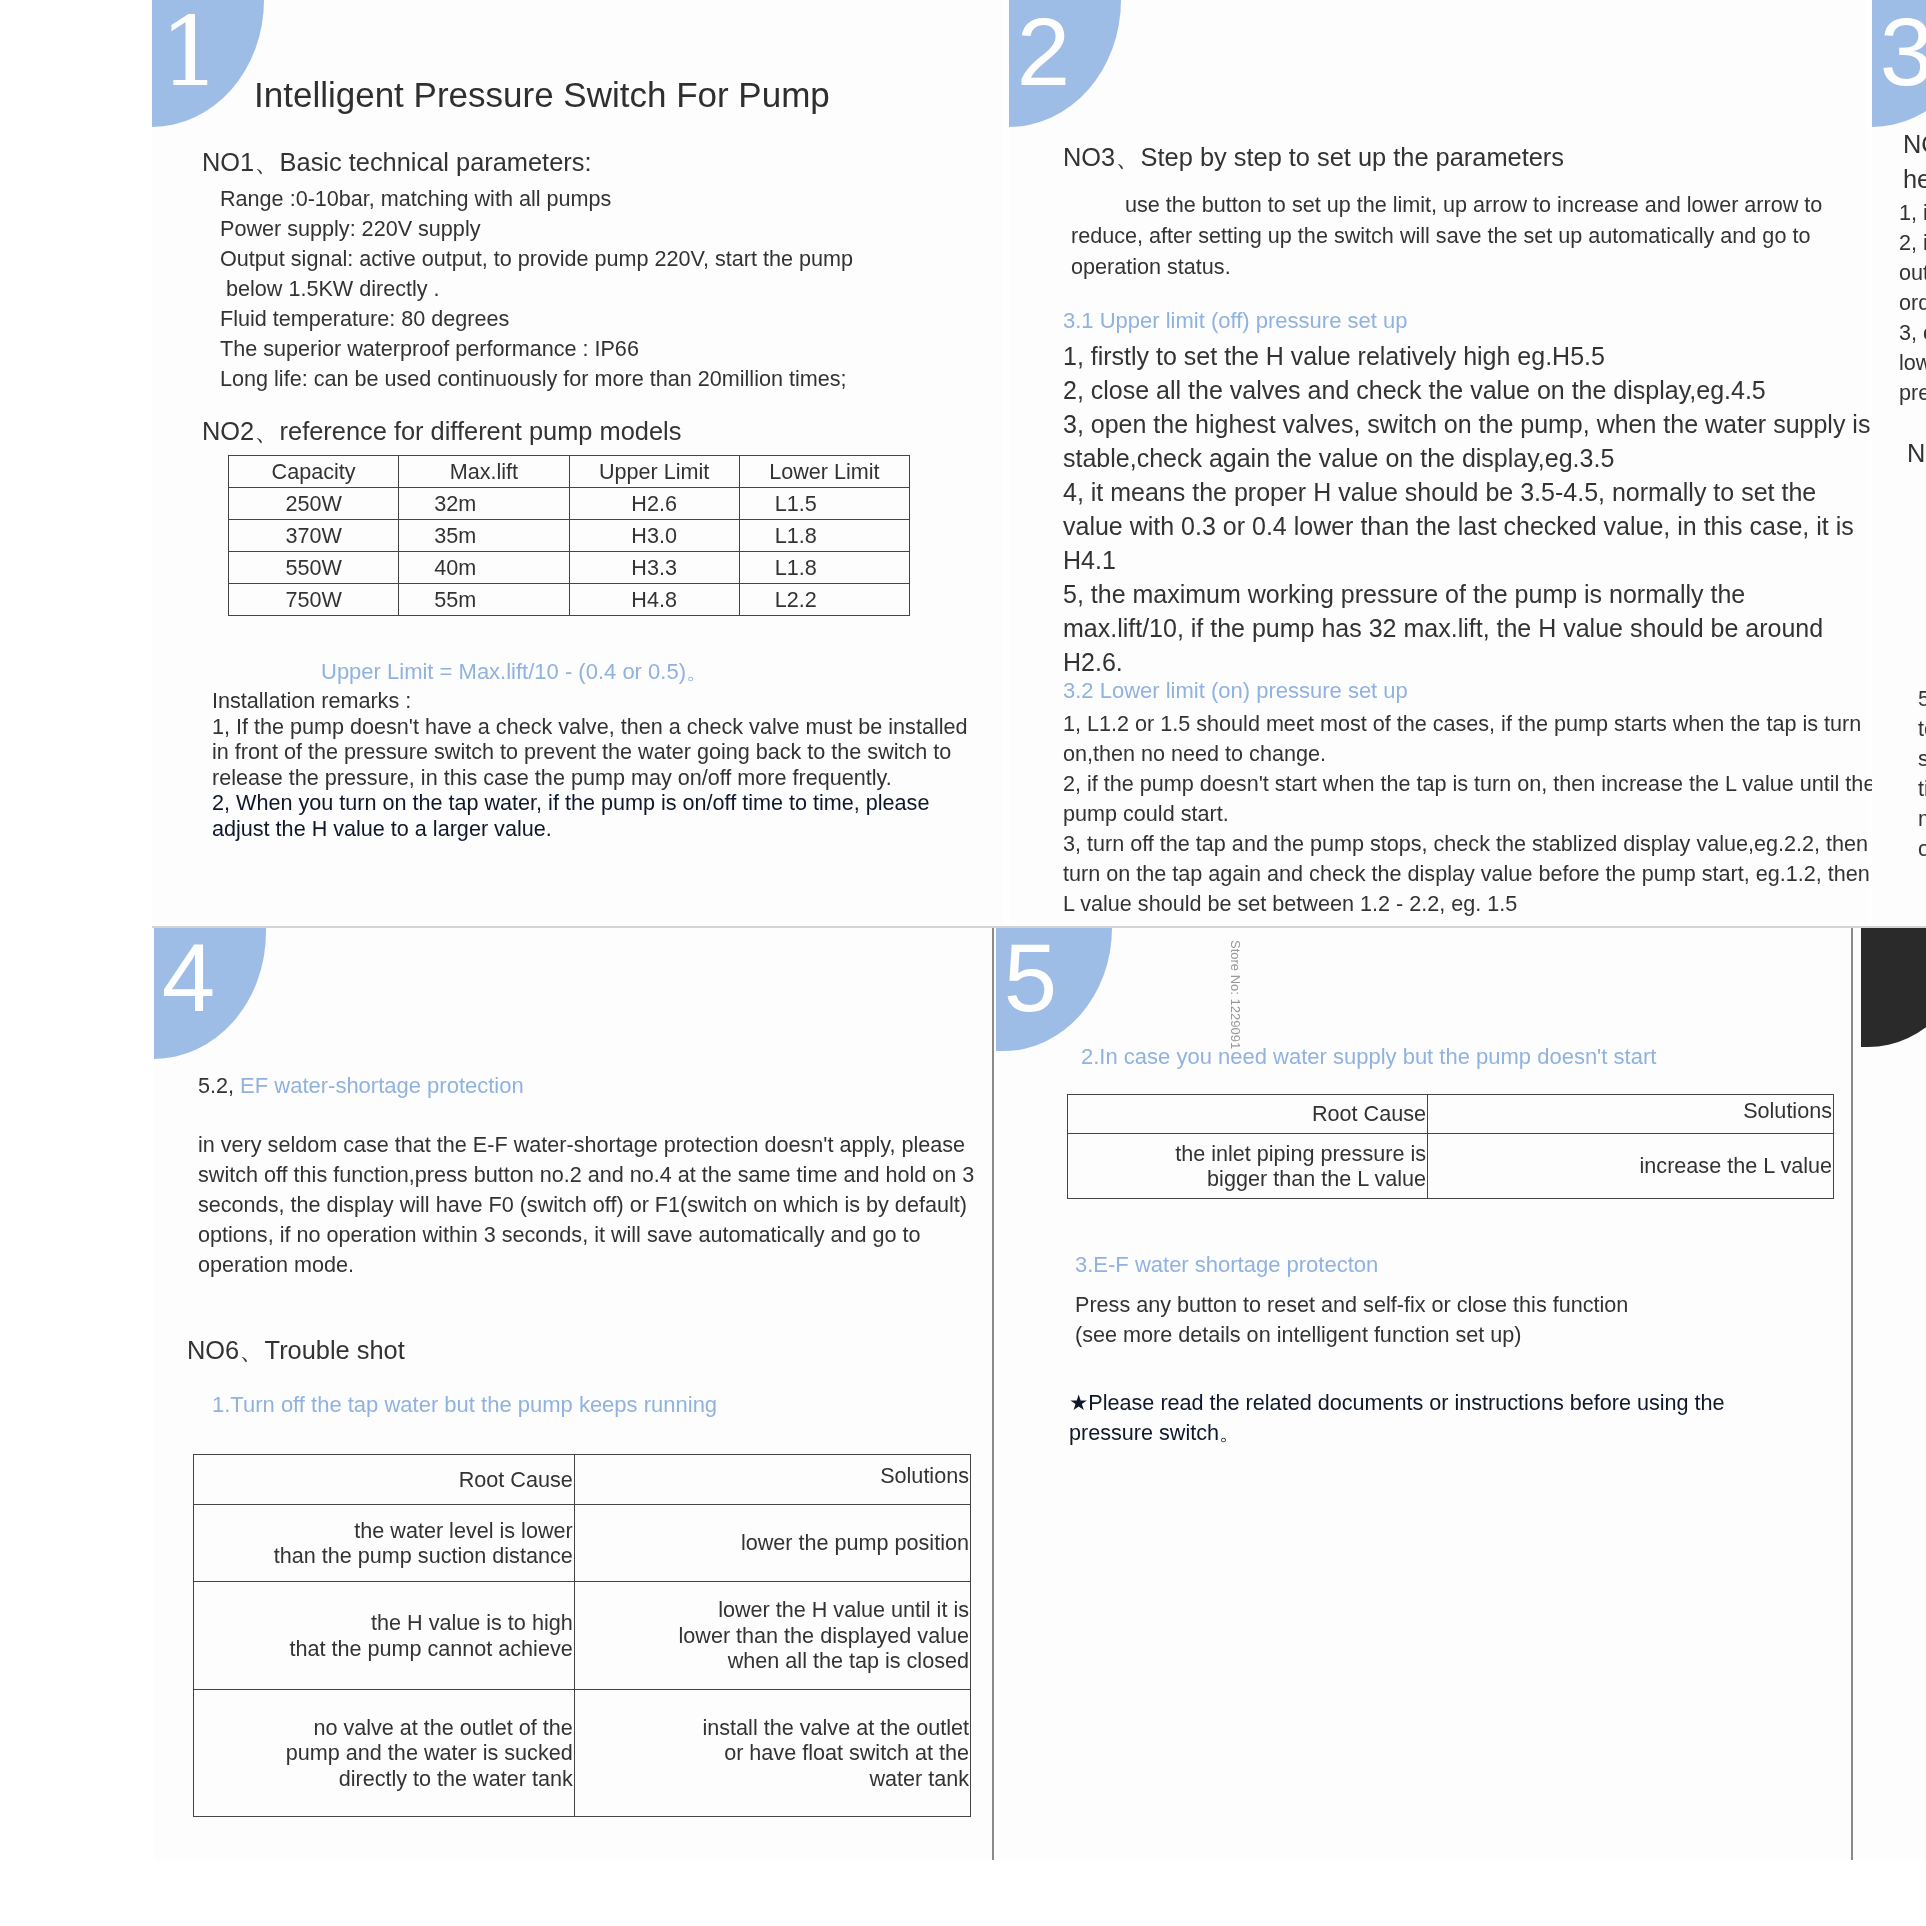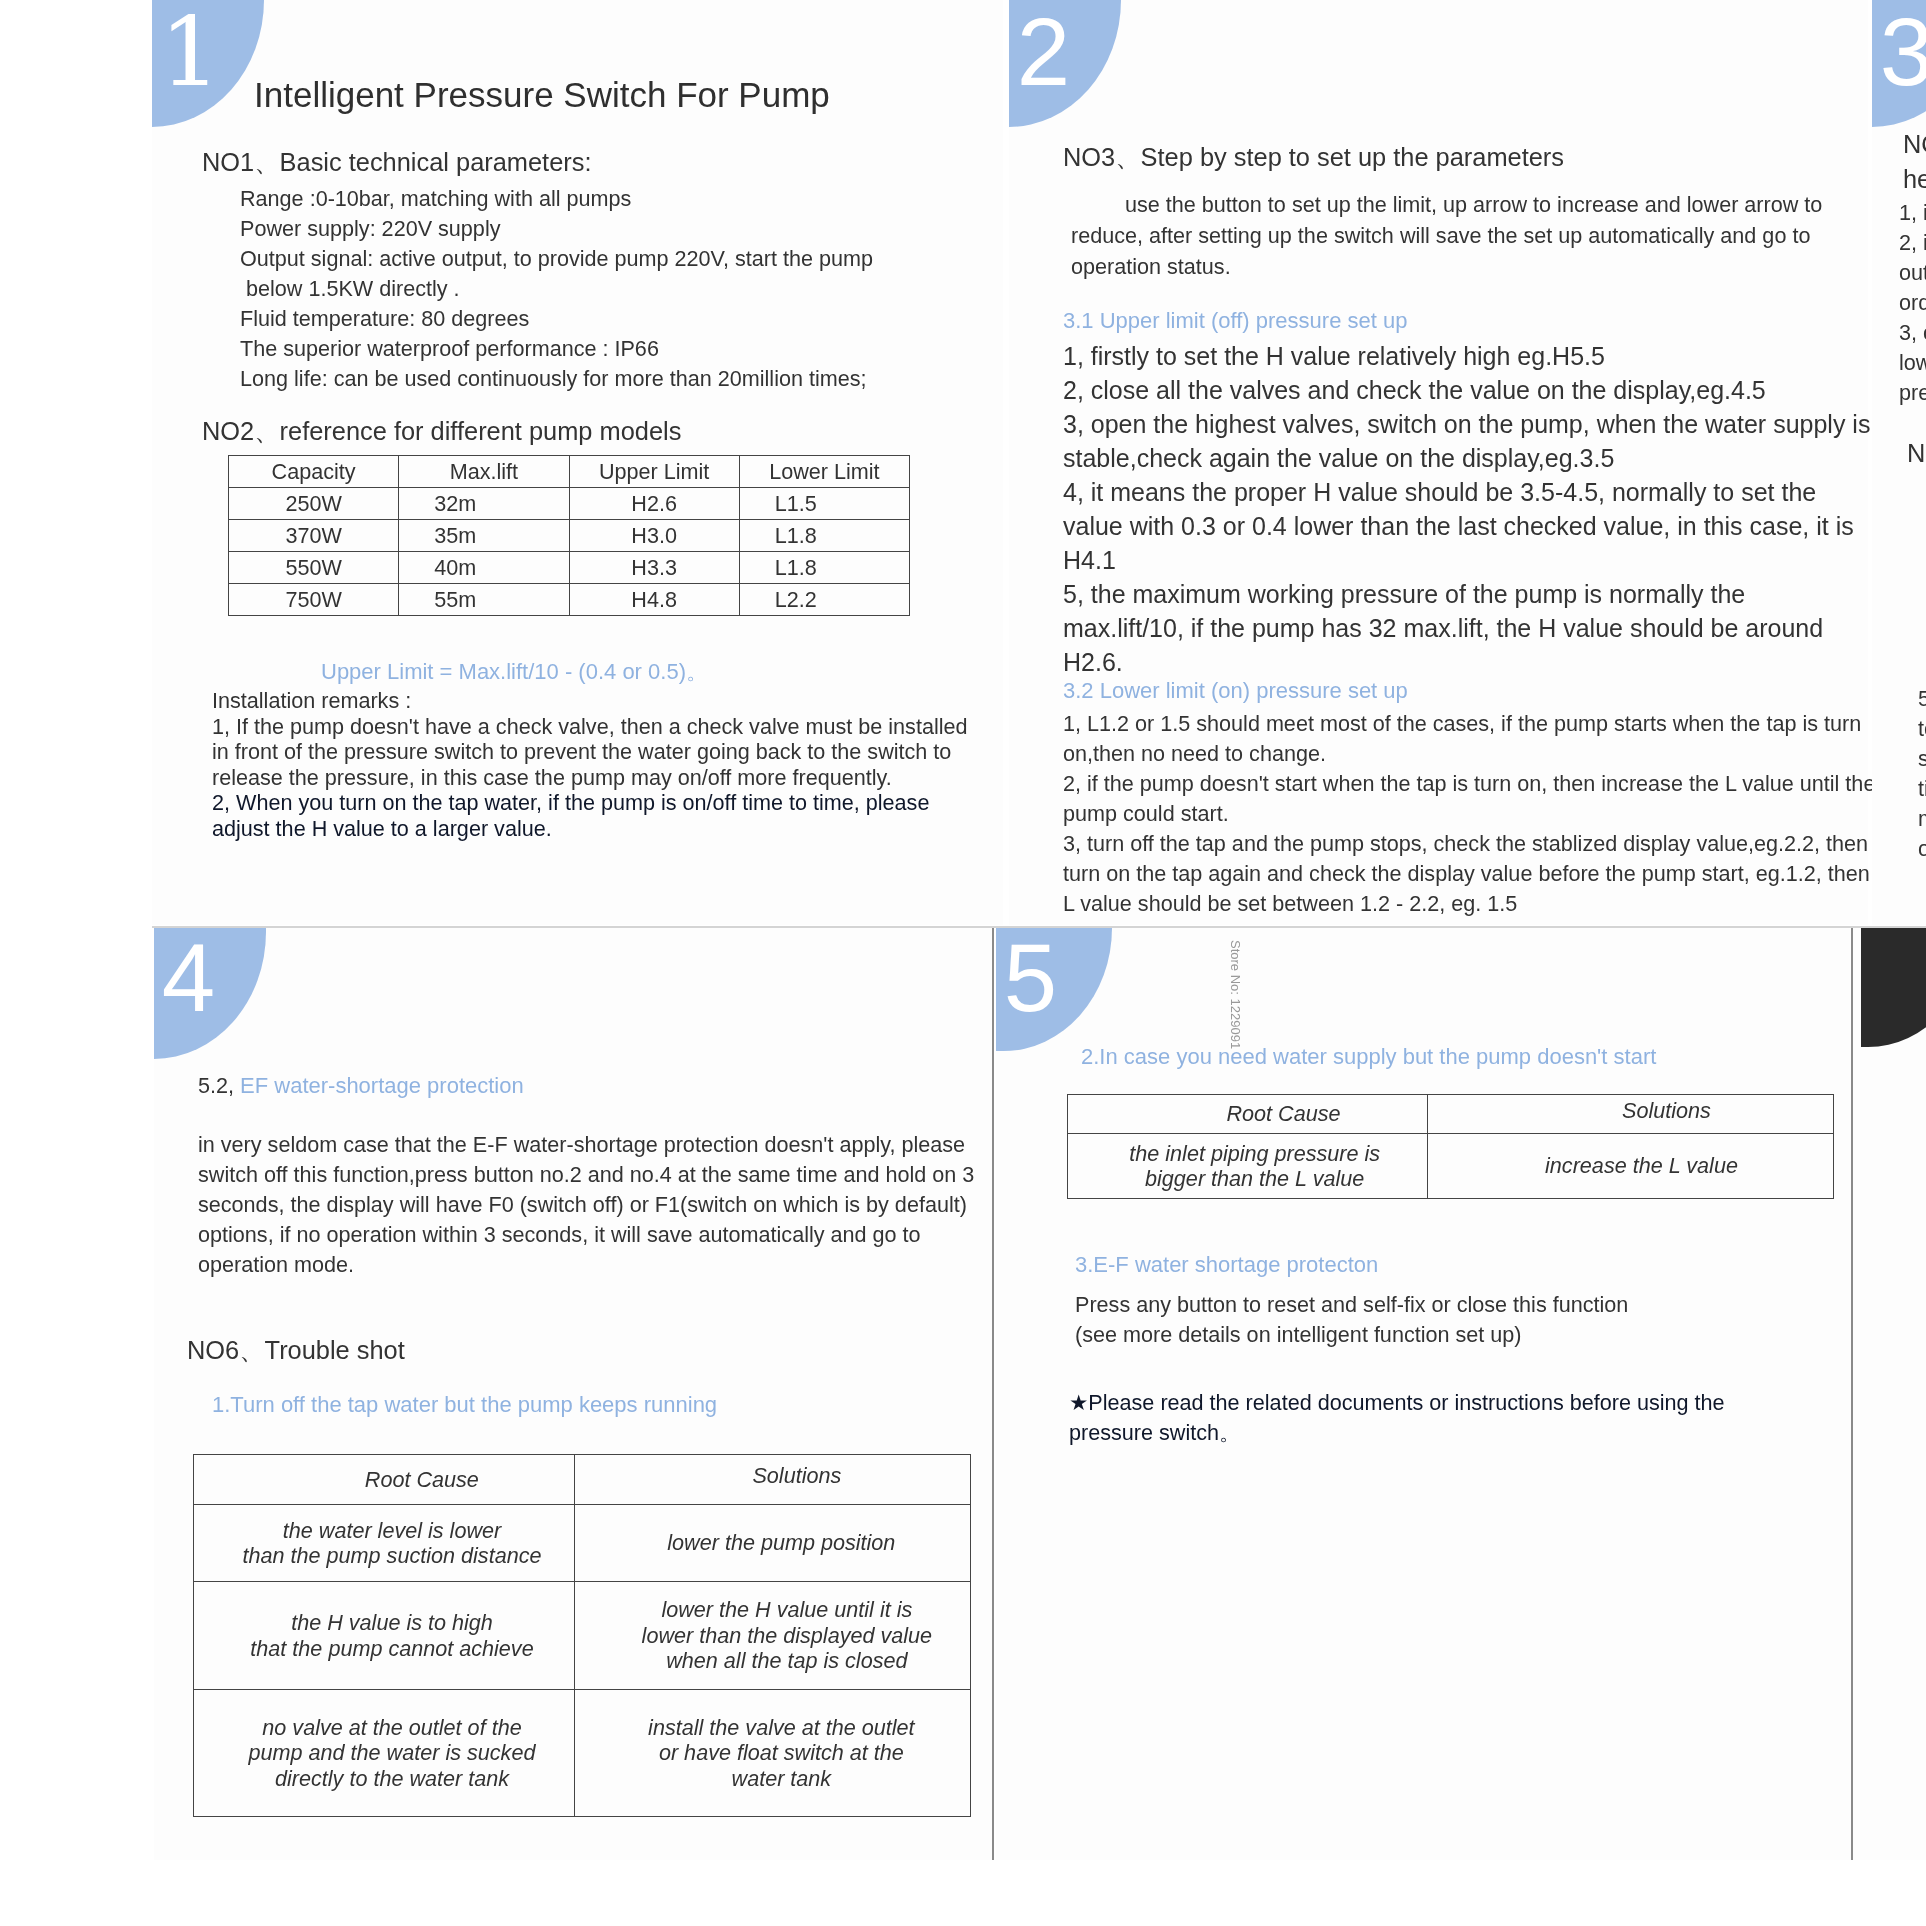--- a/index.html
+++ b/index.html
@@ -20,36 +20,36 @@
   .blue { color:#0f172a; }
   .blue-h { font-size:22px; color:#8fb2e0; white-space:nowrap; }
   table.spec { border-collapse:collapse; font-size:21.6px; color:#333; }
   table.spec th, table.spec td { border:1.5px solid #444; padding:0 0 0 0; height:31px; font-weight:normal; }
   table.spec th { text-align:center; }
   table.spec td.c0 { text-align:center; }
   table.spec td.c1 { padding-left:35px; }
   table.spec td.c2 { text-align:center; }
   table.spec td.c3 { padding-left:35px; }
   table.ts { border-collapse:collapse; font-size:21.6px; line-height:25.4px; color:#333; }
-  table.ts th, table.ts td { border:1.9px solid #444; font-weight:normal; text-align:center; vertical-align:middle;font-style:italic; }
+  table.ts th, table.ts td { border:1.9px solid #444; font-weight:normal; text-align:right; vertical-align:middle; }
   .fold-v { position:absolute; width:2.3px; background:#8a8a8a; }
   .fold-h { position:absolute; height:1.5px; background:#d4d4d4; }
   .watermark { position:absolute; font-size:13px; color:#999; transform:rotate(90deg); transform-origin:left top; white-space:nowrap; }
 </style>
 </head>
 <body>
 
 <div class="panel" style="left:152px;top:0;width:851px;height:925px;">
   <div class="badge" style="left:0;top:0;">
     <span class="badge-num">1</span>
   </div>
   <div class="abs title" style="left:102px;top:75px;">Intelligent Pressure Switch For Pump</div>
 
   <div class="abs h2" style="left:50px;top:146px;">NO1、Basic technical parameters:</div>
-  <div class="abs" style="left:88px;top:184px;width:770px;">
+  <div class="abs" style="left:68px;top:184px;width:770px;">
     <div class="p">Range :0-10bar, matching with all pumps</div>
     <div class="p">Power supply: 220V supply</div>
     <div class="p">Output signal: active output, to provide pump 220V, start the pump</div>
     <div class="p" style="white-space:pre;"> below 1.5KW directly .</div>
     <div class="p">Fluid temperature: 80 degrees</div>
     <div class="p">The superior waterproof performance : IP66</div>
     <div class="p">Long life: can be used continuously for more than 20million times;</div>
   </div>
 
   <div class="abs h2" style="left:50px;top:415px;">NO2、reference for different pump models</div>

